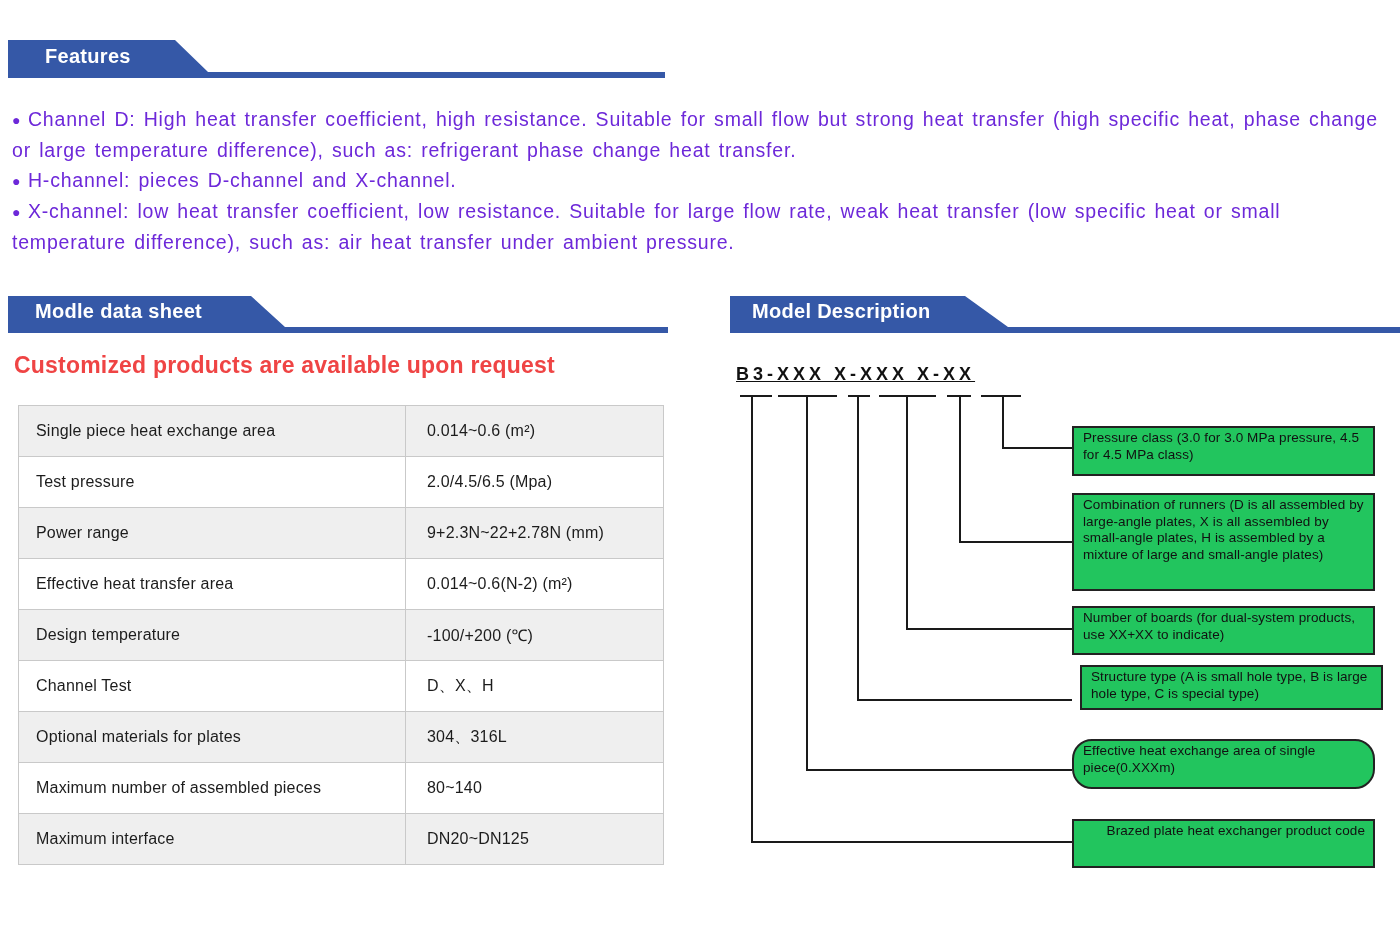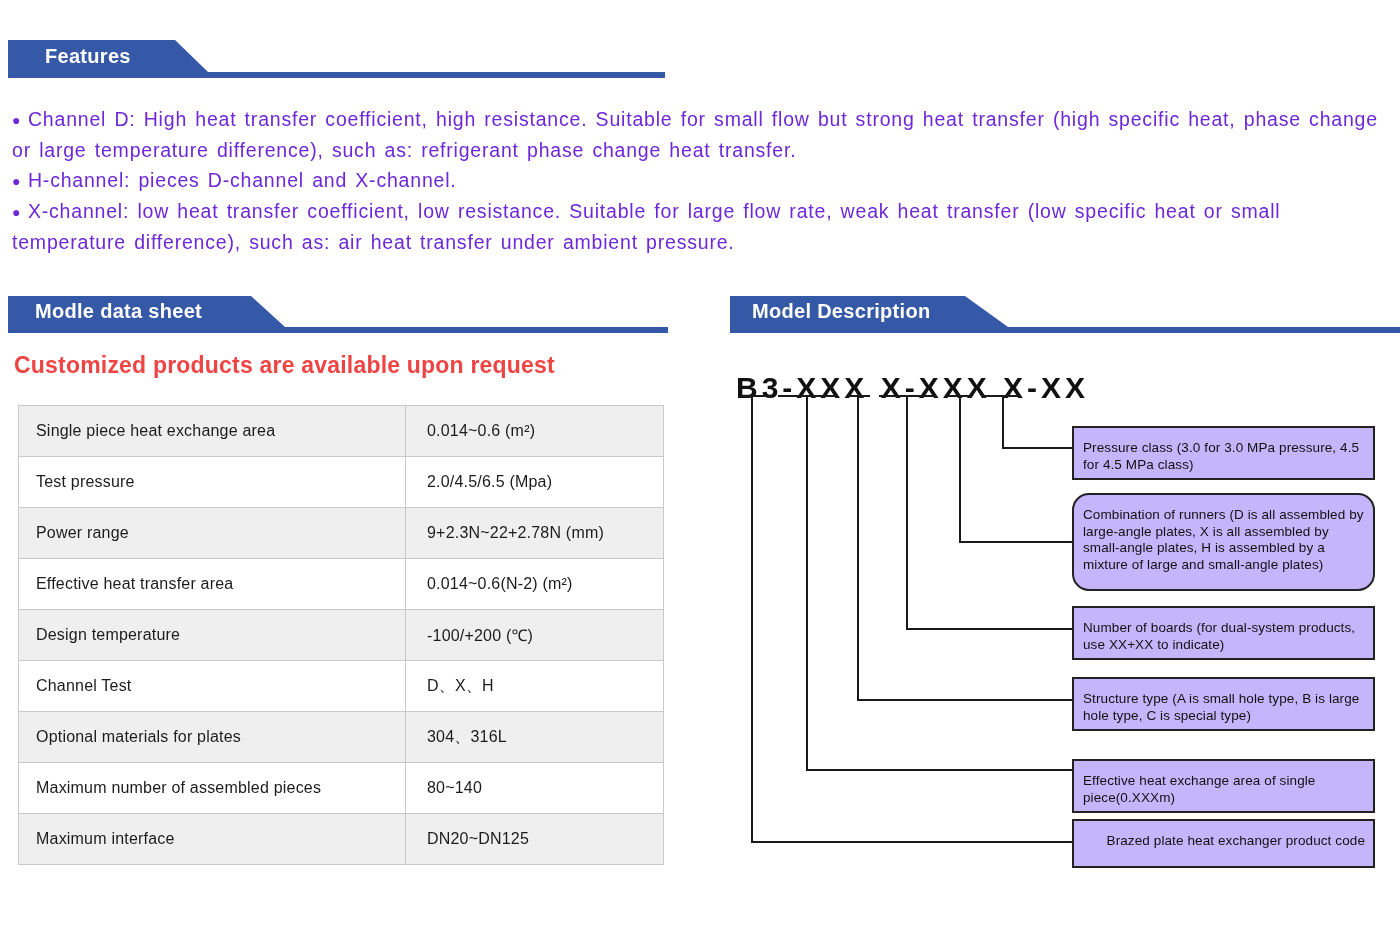--- a/index.html
+++ b/index.html
@@ -50,36 +50,37 @@
     letter-spacing: 0.2px;
   }
   .spec-table td.lbl { width: 387px; padding-left: 17px; margin-top: 44px; }
   .spec-table td.val { padding-left: 21px; }
   .spec-table tr:nth-child(odd) { background: #efefef; }
   .spec-table tr:nth-child(even) { background: #ffffff; }
 
   
   .diagram { position: absolute; left: 730px; top: 340px; width: 670px; height: 610px; }
   .model-code {
-    position: absolute; left: 6px; top: 31px;
-    font-size: 30px; font-weight: 600; letter-spacing: 4px; color: #111111;
+    position: absolute; left: 6px; top: 24px;
+    font-size: 18px; font-weight: 600; letter-spacing: 4px; color: #111111;
     white-space: pre;
+    text-decoration: underline;
   }
   .diagram-svg { position: absolute; left: 0; top: 0; }
   .callout {
     position: absolute; left: 342px; width: 303px;
-    border: 2px solid #222222; background: #c4b5fd;
+    border: 2px solid #222222; background: #22c55e;
     font-size: 13.5px; line-height: 1.24; color: #111111;
-    padding: 12px 8px 5px 9px; letter-spacing: 0.1px;
+    padding: 2px 8px 5px 9px; letter-spacing: 0.1px;
   }
   .callout-1 { top: 86px;  min-height: 50px; }
-  .callout-2 { top: 153px; min-height: 98px; border-radius: 17px; }
+  .callout-2 { top: 153px; min-height: 98px; }
   .callout-3 { top: 266px; min-height: 49px; }
-  .callout-4 { top: 337px; min-height: 45px; }
-  .callout-5 { top: 419px; min-height: 50px; }
+  .callout-4 { top: 325px; min-height: 45px; margin-left: 8px; }
+  .callout-5 { top: 399px; min-height: 50px; border-radius: 20px; }
   .callout-6 { top: 479px; min-height: 49px; text-align: right; }
 </style>
 </head>
 <body>
 
 <div class="banner banner-features">
   <span class="banner-label">Features</span>
 </div>
 
 <div class="features-text">

